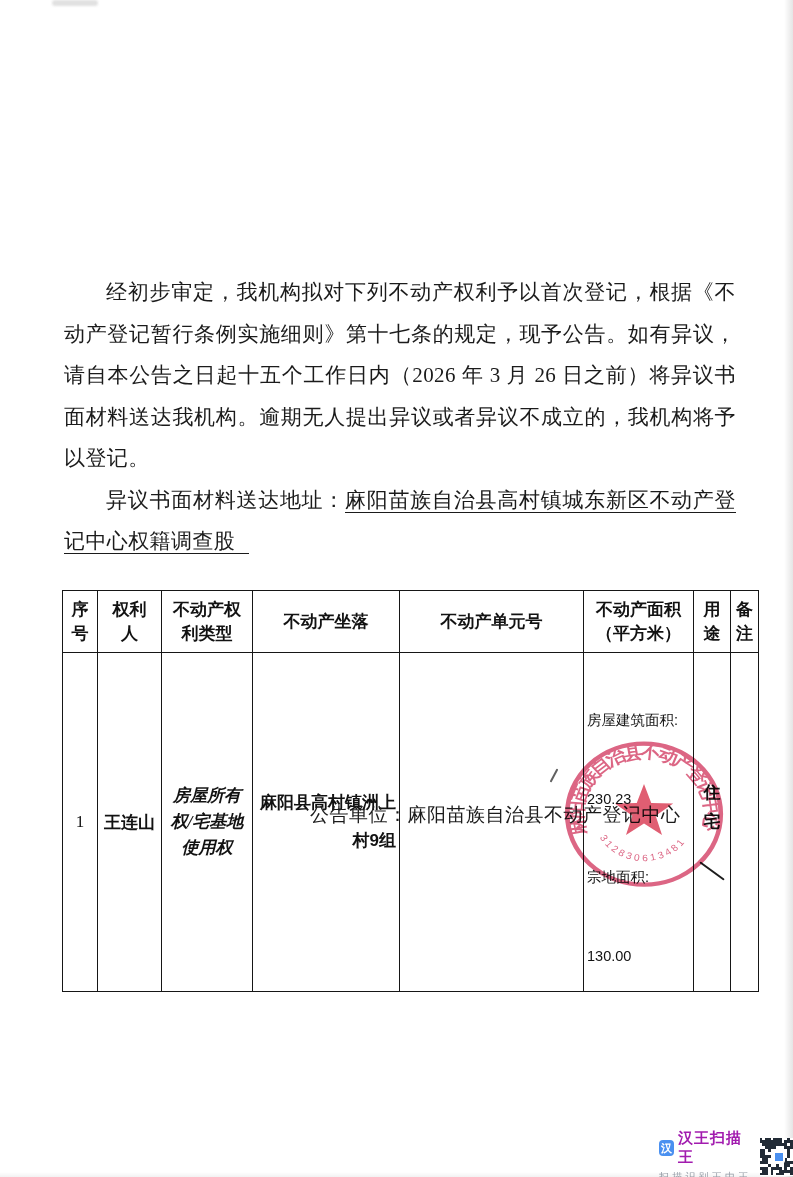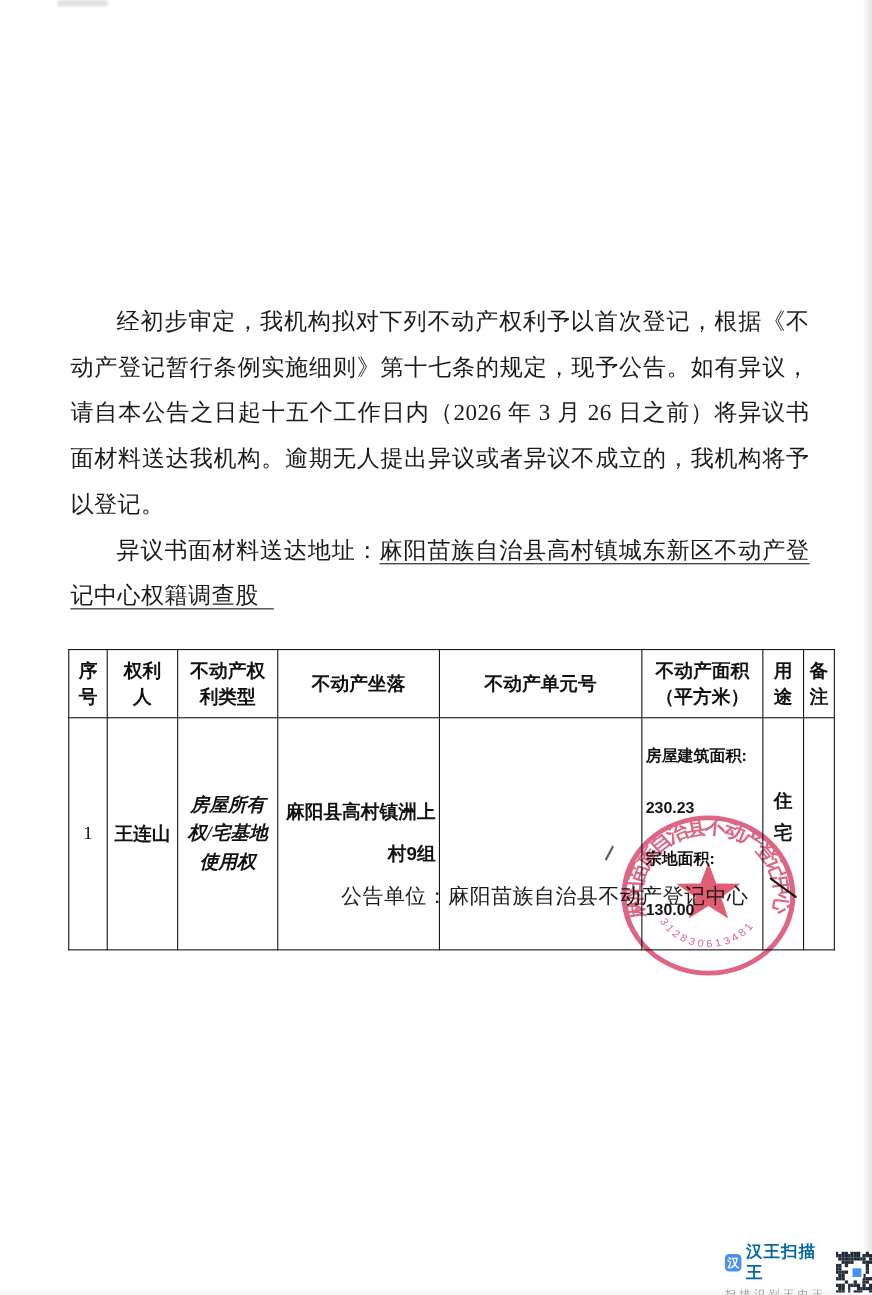--- a/index.html
+++ b/index.html
@@ -57,21 +57,21 @@
   table.reg td{height:99px;font-size:17px;}
   td.c-seq{text-align:center;font-family:"Liberation Serif",serif;font-size:18px;}
   td.c-holder{text-align:center;font-weight:600;}
   td.c-type{
     font-family:"Liberation Serif","DejaVu Serif",serif;font-style:italic;
     font-weight:600;font-size:15.5px;line-height:26px;
     word-break:break-all;padding:4px 5px;text-align:center;
   }
   td.c-loc{font-weight:600;line-height:38px;word-break:break-all;padding:4px 7px;text-align:right;}
   td.c-area{vertical-align:top;padding:5px 2px 0 5px;}
-  .area-line{font-size:14.5px;font-weight:700;line-height:26.5px;white-space:nowrap;}
+  .area-line{font-size:14.5px;font-weight:400;line-height:26.5px;white-space:nowrap;margin-top:32px;}
   td.c-use{text-align:center;}
   .v-text{width:1.15em;margin:6px auto 0;word-break:break-all;line-height:29px;
     font-weight:600;font-size:17px;}
   .use-slash{width:30px;height:2.2px;background:#1d1d1d;margin:14px auto 0;
     transform:rotate(36deg);border-radius:1px;}
 
   .footer-unit{position:absolute;top:802px;left:310px;font-size:19px;letter-spacing:0.5px;}
   .footer-date{position:absolute;top:850px;left:497px;font-size:22.5px;letter-spacing:1px;}
 
   
@@ -80,21 +80,21 @@
 
   
   .watermark{
     position:absolute;left:659px;top:1129px;display:flex;align-items:center;gap:6px;
     font-family:"Liberation Sans","DejaVu Sans",sans-serif;
   }
   .wm-left{display:flex;flex-direction:column;align-items:flex-start;}
   .wm-row{display:flex;align-items:center;gap:4px;}
   .wm-icon{width:16px;height:16px;border-radius:4px;background:#4a90f0;color:#fff;
     font-size:11px;display:flex;align-items:center;justify-content:center;font-weight:700;}
-  .wm-name{font-size:15px;font-weight:700;color:#0369a1;letter-spacing:1px;}
+  .wm-name{font-size:15px;font-weight:700;color:#a21caf;letter-spacing:1px;}
   .wm-tagline{font-size:10px;color:#959ca6;letter-spacing:3.2px;margin-top:3px;white-space:nowrap;}
   .wm-qr{width:38px;height:38px;position:relative;display:grid;
     grid-template-columns:repeat(13,1fr);grid-template-rows:repeat(13,1fr);background:#fff;}
   .wm-qr .q{background:#222b36;}
   .qr-logo{position:absolute;left:13px;top:13px;width:12px;height:12px;
     background:#4a90f0;border:2px solid #fff;box-sizing:border-box;border-radius:2px;}
 </style>
 </head>
 <body>
 

